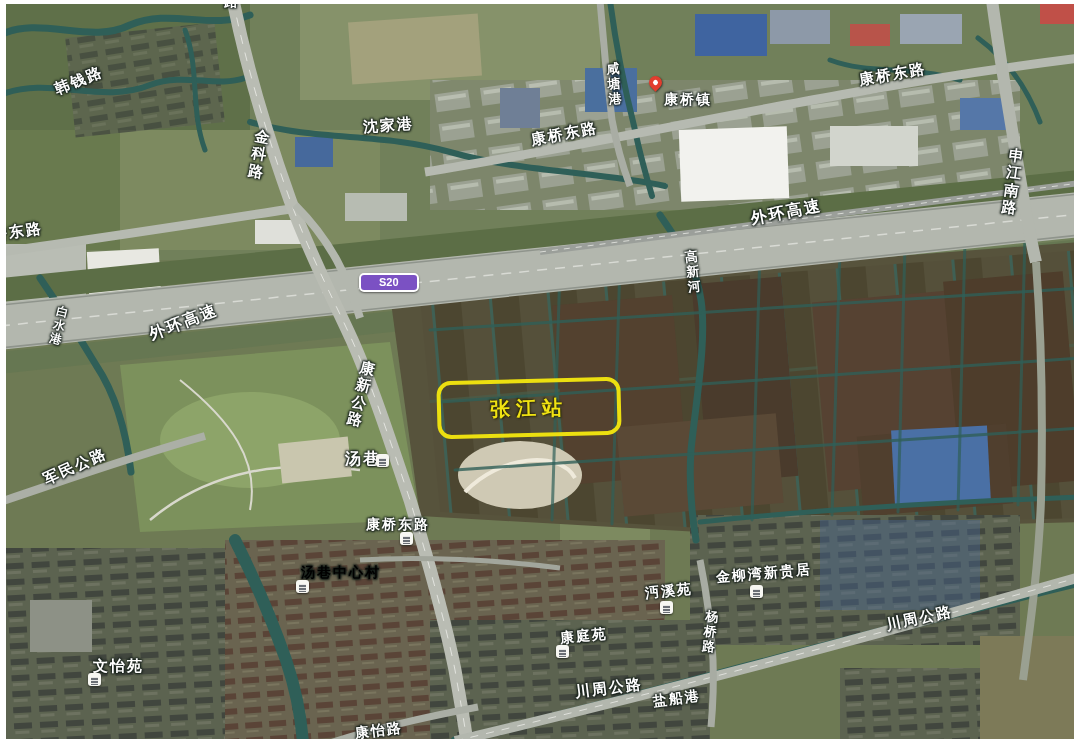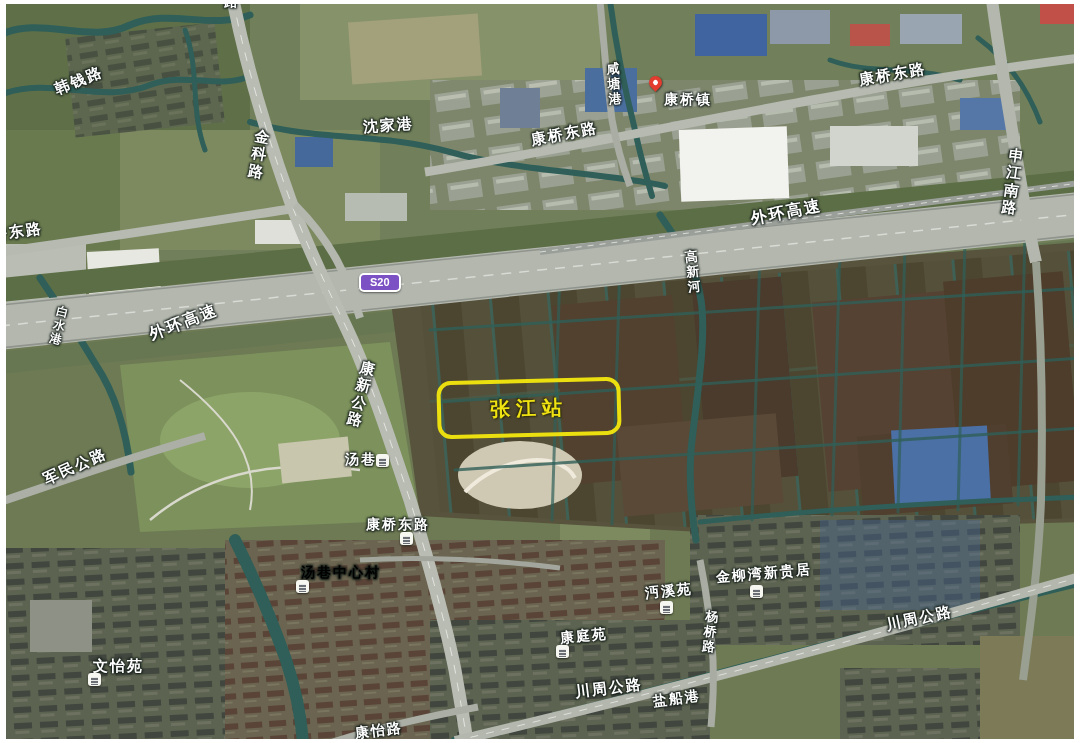--- a/index.html
+++ b/index.html
@@ -17,21 +17,21 @@
     line-height:1.15;transform-origin:50% 0;}
   .poi{position:absolute;width:13px;height:13px;background:#f7f7f2;border-radius:3px;
     box-shadow:0 1px 2px rgba(0,0,0,.6);display:flex;align-items:flex-end;justify-content:center;}
   .poi .bld{width:7px;height:8px;background:#6a6f75;margin-bottom:1px;
     background-image:repeating-linear-gradient(to bottom,#e8e8e6 0 1px,transparent 1px 3px);}
   #station-box{position:absolute;display:flex;align-items:center;justify-content:center;
     border-style:solid;border-width:4px;border-radius:14px;transform:rotate(-1.5deg);
     font-weight:bold;letter-spacing:6px;
     text-shadow:1px 1px 2px rgba(40,35,0,.9),-1px -1px 2px rgba(40,35,0,.9);}
   #road-badge{position:absolute;font-weight:bold;color:#fff;font-size:11px;line-height:1;
-    padding:2px 9px;border:2px solid #fff;border-radius:5px;box-shadow:0 1px 2px rgba(0,0,0,.5);}
+    padding:2px 18px;border:2px solid #fff;border-radius:5px;box-shadow:0 1px 2px rgba(0,0,0,.5);}
   #town-pin{position:absolute;width:13px;height:13px;border-radius:50% 50% 50% 0;
     transform:rotate(-45deg);box-shadow:0 1px 2px rgba(0,0,0,.6);}
   #town-pin::after{content:"";position:absolute;left:4px;top:4px;width:5px;height:5px;
     border-radius:50%;background:#fff;}
 </style>
 </head>
 <body>
 
 <div id="stage">
   <div id="map-canvas">
@@ -180,21 +180,21 @@
           <div class="map-label" style="left: 531px; top: 132px; font-size: 15px; transform: rotate(-11deg); color: rgb(255, 255, 255);">康桥东路</div>
           <div class="map-label v" style="left: 606px; top: 62px; font-size: 13px; transform: rotate(-4deg); color: rgb(255, 255, 255);">咸塘港</div>
           <div class="map-label" style="left: 664px; top: 92px; font-size: 14px; color: rgb(255, 255, 255);">康桥镇</div>
           <div class="map-label" style="left: 859px; top: 72px; font-size: 15px; transform: rotate(-10deg); color: rgb(255, 255, 255);">康桥东路</div>
           <div class="map-label v" style="left: 1010px; top: 147px; font-size: 15px; transform: rotate(8deg); color: rgb(255, 255, 255);">申江南路</div>
           <div class="map-label" style="left: 751px; top: 211px; font-size: 16px; transform: rotate(-11deg); color: rgb(255, 255, 255);">外环高速</div>
           <div class="map-label v" style="left: 684px; top: 250px; font-size: 13px; transform: rotate(-6deg); color: rgb(255, 255, 255);">高新河</div>
           <div class="map-label" style="left: 150px; top: 327px; font-size: 16px; transform: rotate(-21deg); color: rgb(255, 255, 255);">外环高速</div>
           <div class="map-label v" style="left: 58px; top: 306px; font-size: 12px; transform: rotate(14deg); color: rgb(255, 255, 255);">白水港</div>
           <div class="map-label v" style="left: 362px; top: 360px; font-size: 15px; transform: rotate(14deg); color: rgb(255, 255, 255);">康新公路</div>
-          <div class="map-label" style="left: 345px; top: 452px; font-size: 14px; color: rgb(255, 255, 255);">汤巷</div>
+          <div class="map-label" style="left: 345px; top: 452px; font-size: 16px; color: rgb(255, 255, 255); font-family: Liberation Mono, monospace;">汤巷</div>
           <div class="map-label" style="left: 44px; top: 472px; font-size: 15px; transform: rotate(-24deg); color: rgb(255, 255, 255);">军民公路</div>
           <div class="map-label" style="left: 366px; top: 517px; font-size: 14px; color: rgb(255, 255, 255);">康桥东路</div>
           <div class="map-label" style="left: 301px; top: 565px; font-size: 14px; color: #000000;">汤巷中心村</div>
           <div class="map-label" style="left: 93px; top: 658px; font-size: 15px; color: rgb(255, 255, 255);">文怡苑</div>
           <div class="map-label" style="left: 560px; top: 631px; font-size: 14px; transform: rotate(-6deg); color: rgb(255, 255, 255);">康庭苑</div>
           <div class="map-label" style="left: 645px; top: 586px; font-size: 14px; transform: rotate(-6deg); color: rgb(255, 255, 255);">沔溪苑</div>
           <div class="map-label" style="left: 716px; top: 570px; font-size: 14px; transform: rotate(-5deg); color: rgb(255, 255, 255);">金柳湾新贵居</div>
           <div class="map-label v" style="left: 706px; top: 610px; font-size: 13px; transform: rotate(6deg); color: rgb(255, 255, 255);">杨桥路</div>
           <div class="map-label" style="left: 575px; top: 684px; font-size: 15px; transform: rotate(-7deg); color: rgb(255, 255, 255);">川周公路</div>
           <div class="map-label" style="left: 653px; top: 694px; font-size: 14px; transform: rotate(-7deg); color: rgb(255, 255, 255);">盐船港</div>

